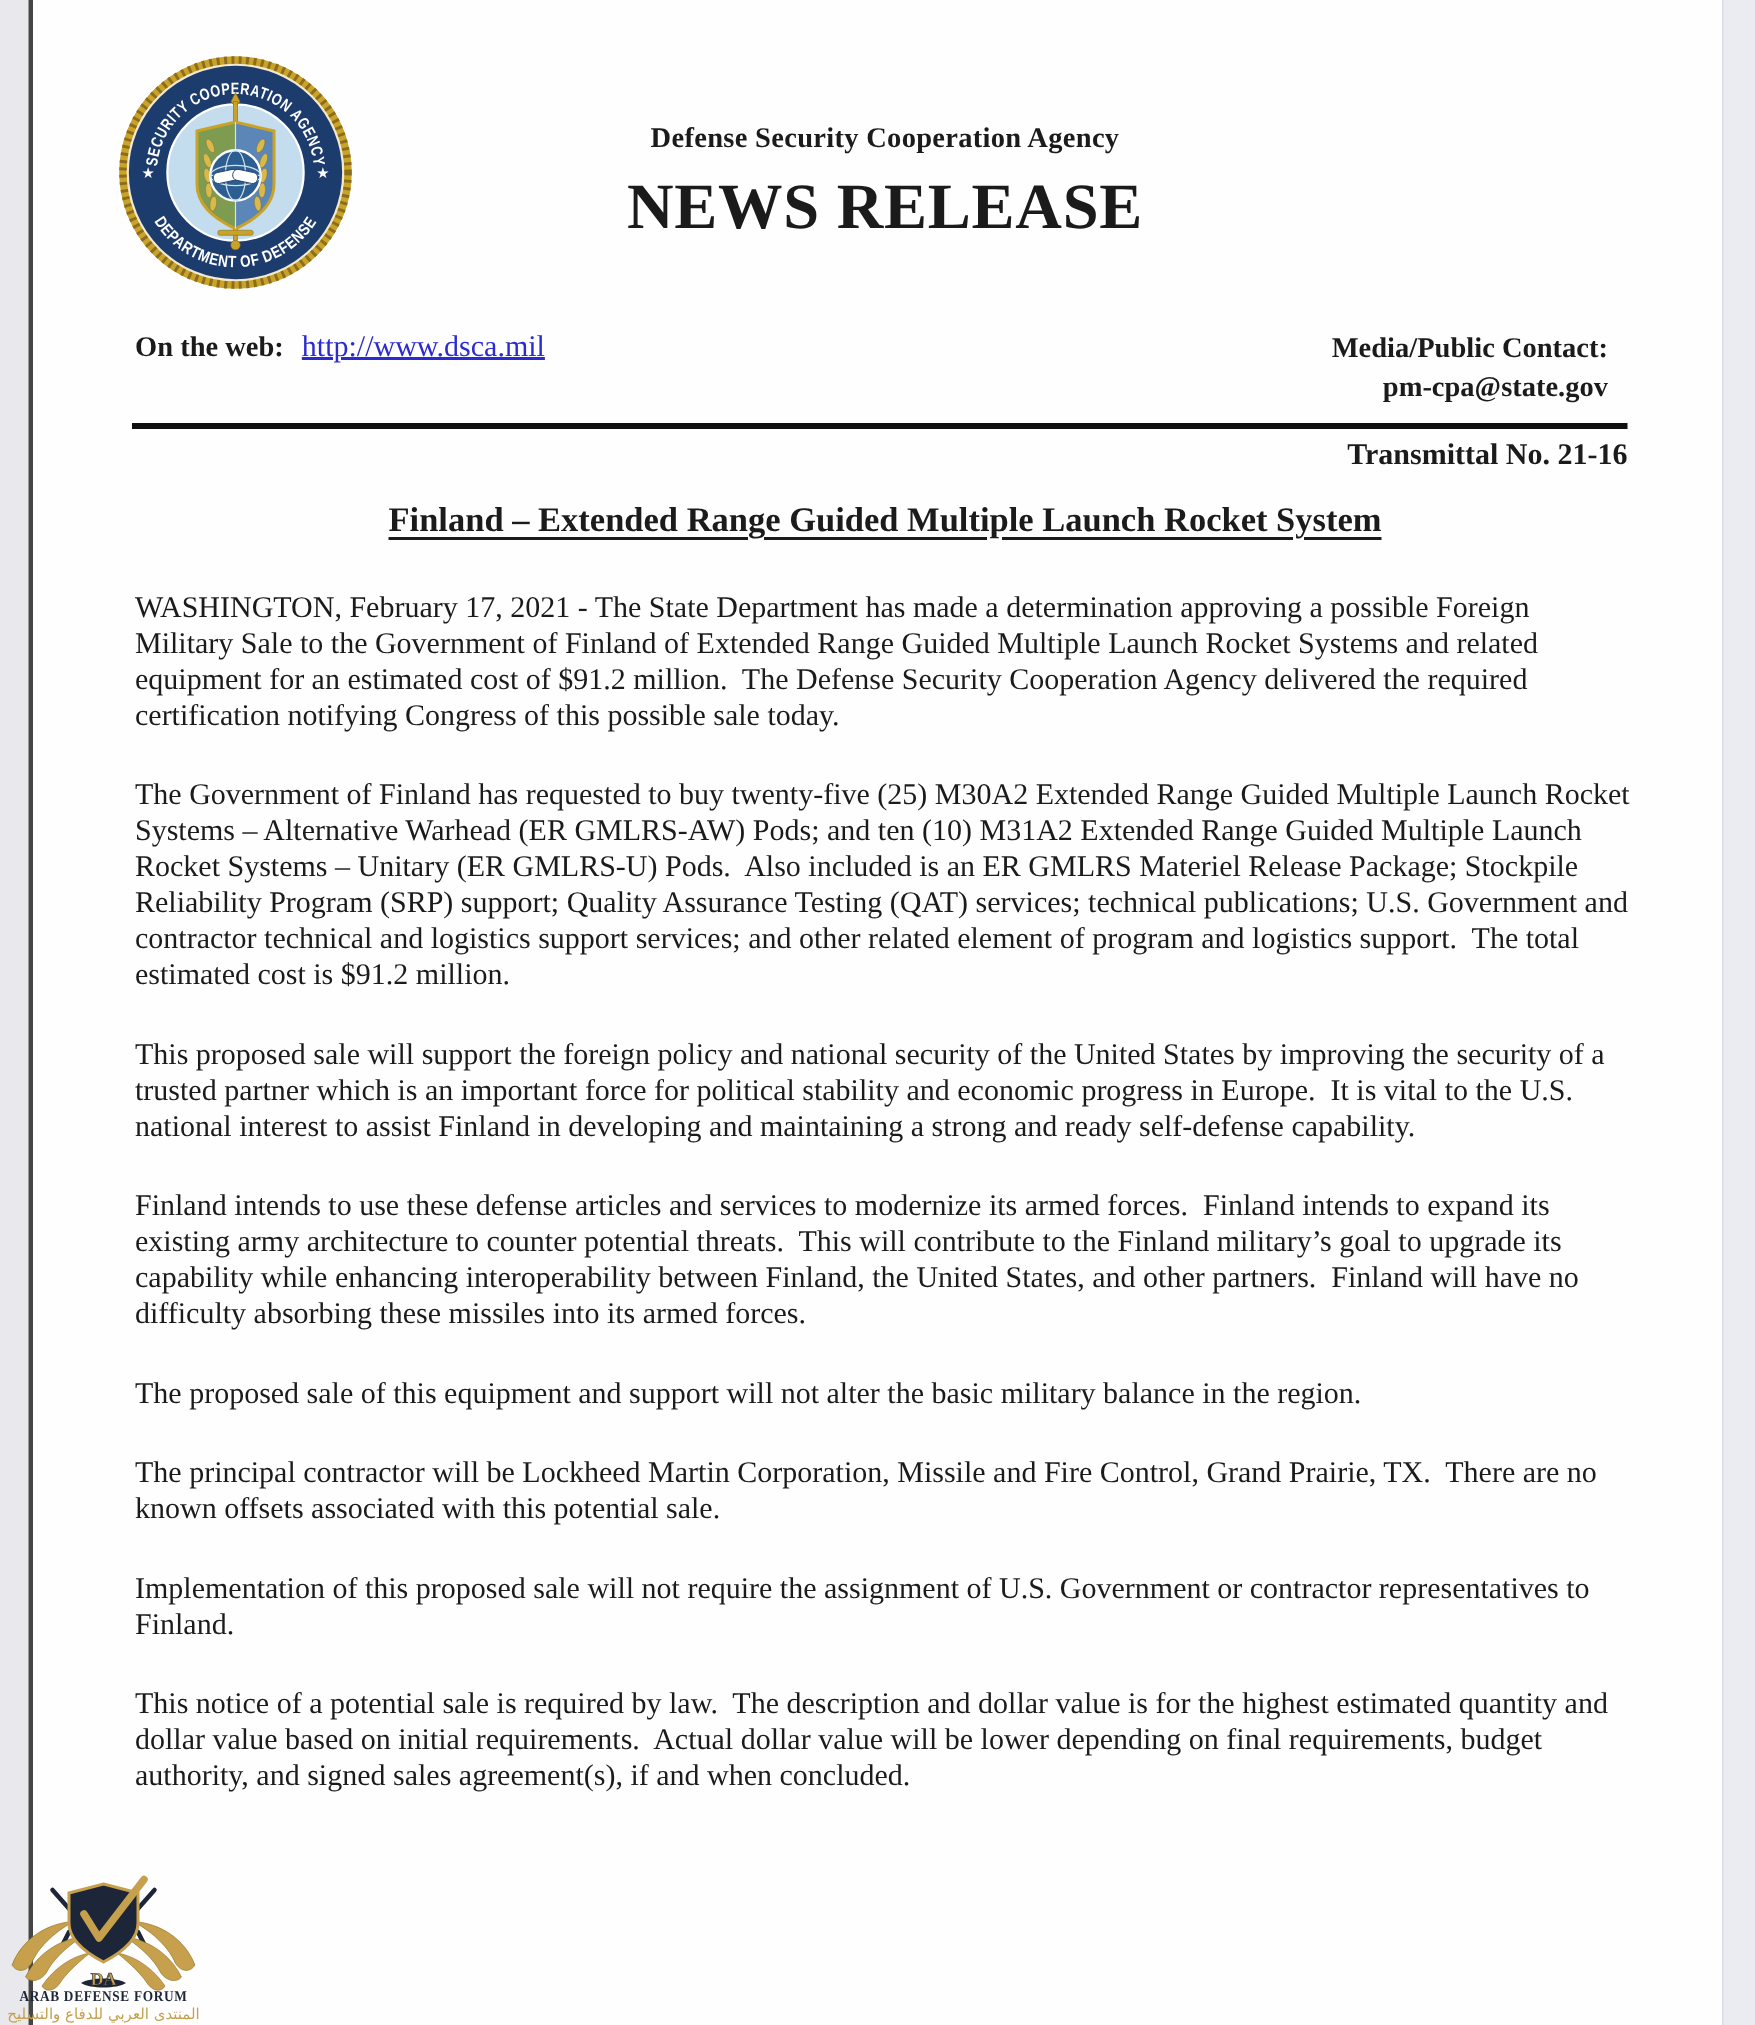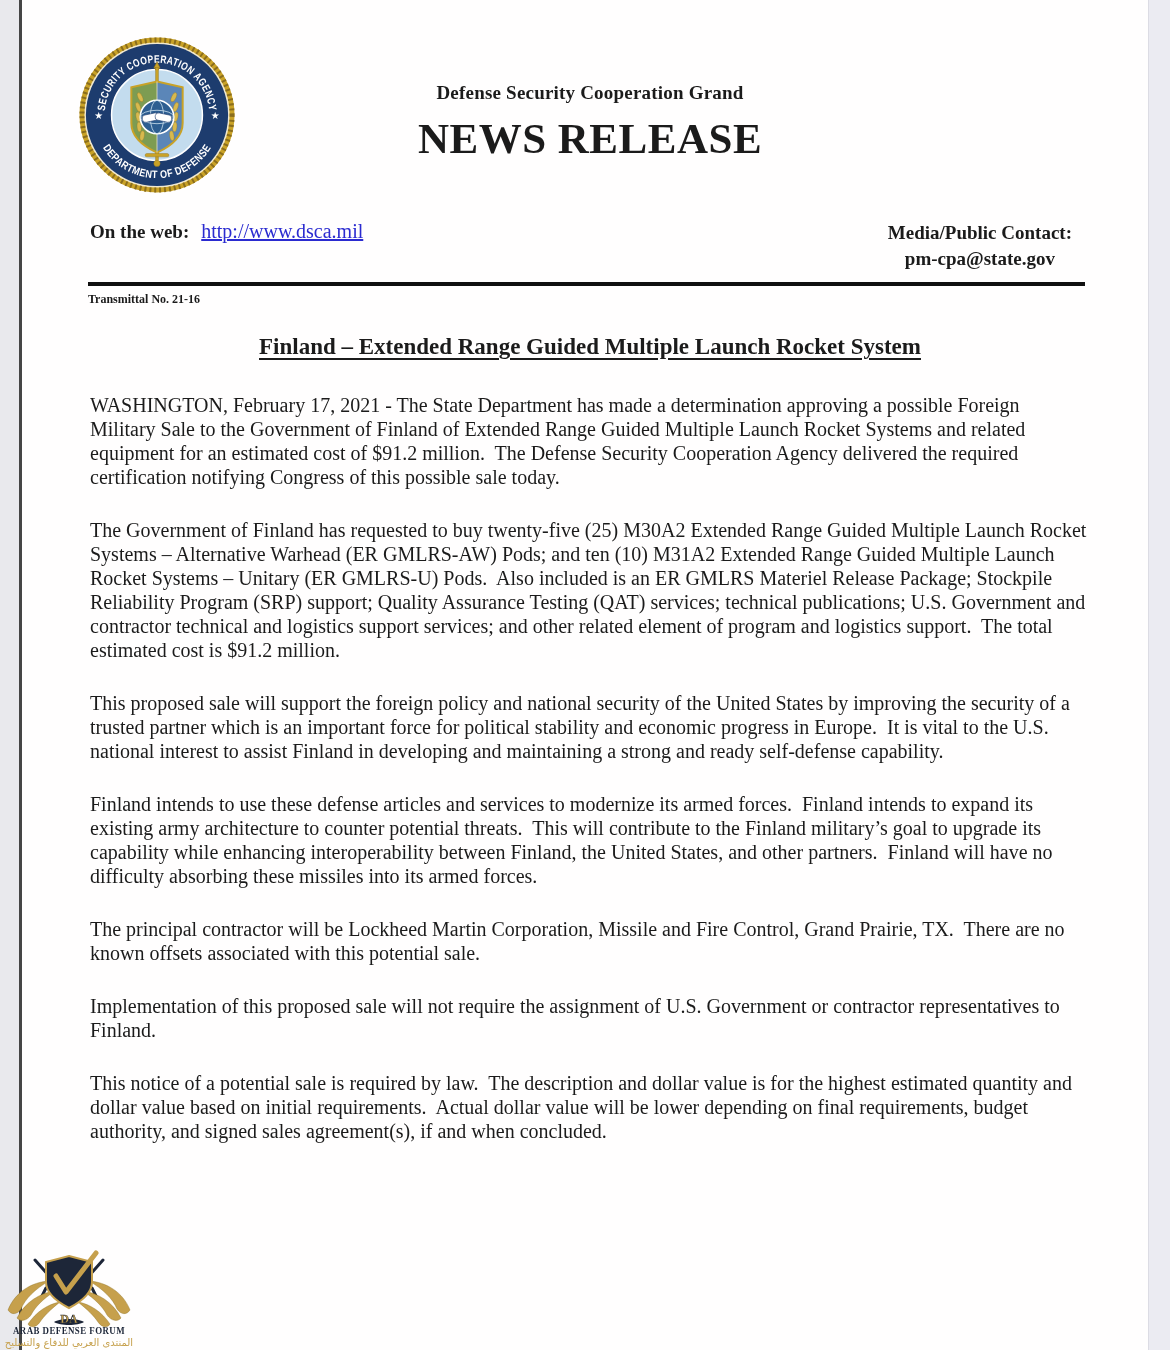--- a/index.html
+++ b/index.html
@@ -20,24 +20,24 @@
 
   .seal{position:absolute;left:56px;top:36px;width:158px;height:158px;}
 
   .header-center{position:absolute;left:68px;top:82px;width:1000px;text-align:center;}
   .agency-line{font-size:19px;font-weight:bold;letter-spacing:.2px;}
   .release-line{font-size:43px;font-weight:bold;letter-spacing:.5px;margin-top:10px;}
 
   .web-row{position:absolute;left:68px;top:220px;width:1000px;display:flex;justify-content:space-between;align-items:flex-start;}
   .web-left{font-size:19px;font-weight:bold;text-align:right;}
   .web-link{font-size:20px;font-weight:normal;color:var(--link);text-decoration:underline;margin-left:12px;cursor:pointer;}
-  .contact-block{text-align:center;font-size:19px;font-weight:bold;line-height:26px;padding-right:18px;}
+  .contact-block{text-align:right;font-size:19px;font-weight:bold;line-height:26px;padding-right:18px;}
 
   .rule{position:absolute;left:66px;top:282px;width:997px;height:4px;background:#101010;}
-  .transmittal{position:absolute;left:66px;top:292px;width:997px;font-size:12px;font-weight:bold;}
+  .transmittal{position:absolute;left:66px;top:292px;width:997px;text-align:right;font-size:20px;font-weight:bold;}
 
   .doc-title{
     position:absolute;left:68px;top:334px;width:1000px;text-align:center;
     font-size:23px;font-weight:bold;
   }
   .doc-title span{text-decoration:underline;text-decoration-thickness:2px;text-underline-offset:4px;}
 
   .body-text{position:absolute;left:68px;top:393px;width:1000px;}
   .body-text p{
     font-size:20px;line-height:24px;margin:0 0 29px 0;white-space:pre-wrap;
@@ -105,21 +105,21 @@
         <ellipse cx="80" cy="82" rx="17" ry="6.8" fill="none" stroke="#cfe3f0" stroke-width="0.8"></ellipse>
         <ellipse cx="80" cy="82" rx="6.8" ry="17" fill="none" stroke="#cfe3f0" stroke-width="0.8"></ellipse>
         <line x1="63" y1="82" x2="97" y2="82" stroke="#cfe3f0" stroke-width="0.8"></line>
         <rect x="65" y="79" width="17" height="7.5" rx="3.4" fill="#ffffff" stroke="#1d3c6e" stroke-width="0.6" transform="rotate(-12 73 83)"></rect>
         <rect x="78" y="79" width="17" height="7.5" rx="3.4" fill="#ffffff" stroke="#1d3c6e" stroke-width="0.6" transform="rotate(12 87 83)"></rect>
       </g>
     </svg>
   </div>
 
   <div class="header-center">
-    <div class="agency-line">Defense Security Cooperation Grand</div>
+    <div class="agency-line">Defense Security Cooperation Agency</div>
     <div class="release-line">NEWS RELEASE</div>
   </div>
 
   <div class="web-row">
     <div class="web-left">
       <span>On the web:</span><a class="web-link">http://www.dsca.mil</a>
     </div>
     <div class="contact-block">
       <div>Media/Public Contact:</div>
       <div>pm-cpa@state.gov</div>
@@ -131,20 +131,21 @@
 
   <div class="doc-title">
     <span>Finland – Extended Range Guided Multiple Launch Rocket System</span>
   </div>
 
   <div class="body-text">
       <p>WASHINGTON, February 17, 2021 - The State Department has made a determination approving a possible Foreign Military Sale to the Government of Finland of Extended Range Guided Multiple Launch Rocket Systems and related equipment for an estimated cost of $91.2 million.  The Defense Security Cooperation Agency delivered the required certification notifying Congress of this possible sale today.</p>
       <p>The Government of Finland has requested to buy twenty-five (25) M30A2 Extended Range Guided Multiple Launch Rocket Systems – Alternative Warhead (ER GMLRS-AW) Pods; and ten (10) M31A2 Extended Range Guided Multiple Launch Rocket Systems – Unitary (ER GMLRS-U) Pods.  Also included is an ER GMLRS Materiel Release Package; Stockpile Reliability Program (SRP) support; Quality Assurance Testing (QAT) services; technical publications; U.S. Government and contractor technical and logistics support services; and other related element of program and logistics support.  The total estimated cost is $91.2 million.</p>
       <p>This proposed sale will support the foreign policy and national security of the United States by improving the security of a trusted partner which is an important force for political stability and economic progress in Europe.  It is vital to the U.S. national interest to assist Finland in developing and maintaining a strong and ready self-defense capability.</p>
       <p>Finland intends to use these defense articles and services to modernize its armed forces.  Finland intends to expand its existing army architecture to counter potential threats.  This will contribute to the Finland military’s goal to upgrade its capability while enhancing interoperability between Finland, the United States, and other partners.  Finland will have no difficulty absorbing these missiles into its armed forces.</p>
+      <p>The proposed sale of this equipment and support will not alter the basic military balance in the region.</p>
       <p>The principal contractor will be Lockheed Martin Corporation, Missile and Fire Control, Grand Prairie, TX.  There are no known offsets associated with this potential sale.</p>
       <p>Implementation of this proposed sale will not require the assignment of U.S. Government or contractor representatives to Finland.</p>
       <p>This notice of a potential sale is required by law.  The description and dollar value is for the highest estimated quantity and dollar value based on initial requirements.  Actual dollar value will be lower depending on final requirements, budget authority, and signed sales agreement(s), if and when concluded.</p>
     </div>
 
 </div>
 
 <div class="watermark">
   <svg viewBox="0 0 134 102" width="134" height="102">
 

